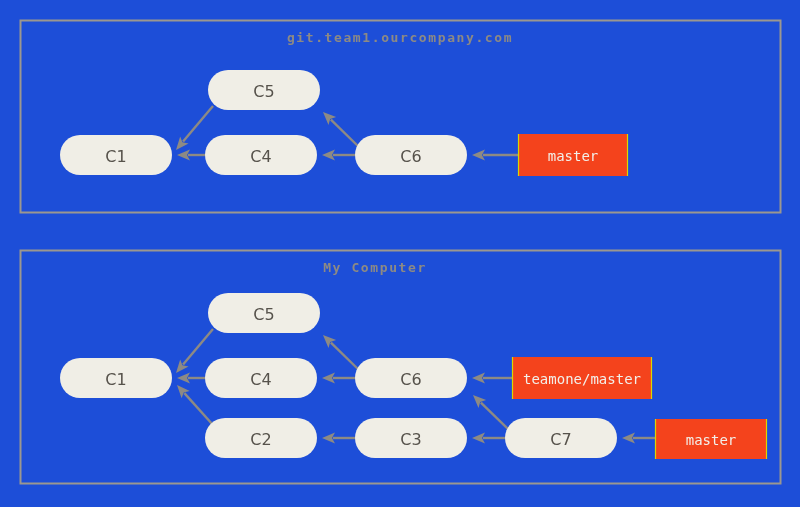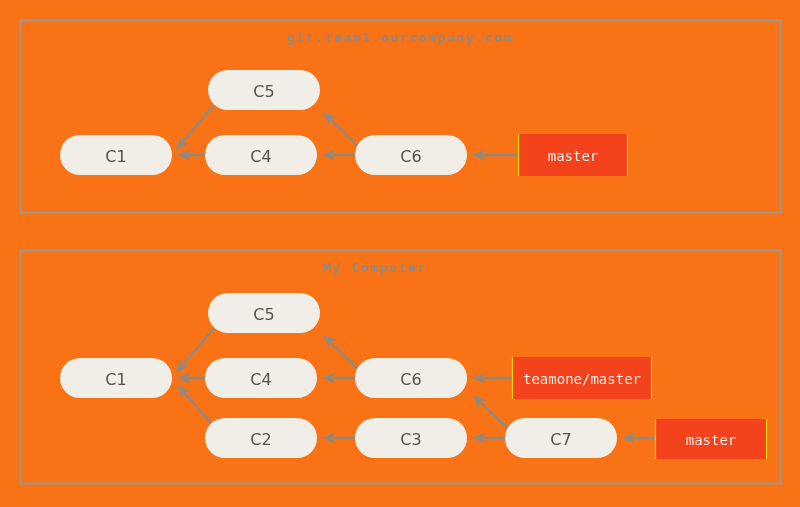--- a/index.html
+++ b/index.html
@@ -4,21 +4,21 @@
 <style>
   html, body {
     margin: 0;
     padding: 0;
     background: #000000;
   }
   #stage {
     position: relative;
     width: 800px;
     height: 507px;
-    background: #f97316;
+    background: #1d4ed8;
     overflow: hidden;
     font-family: "DejaVu Sans Mono", "Liberation Mono", monospace;
   }
   #stage svg {
     display: block;
   }
   .panel-frame {
     fill: none;
     stroke: #9b978f;
     stroke-width: 2;

